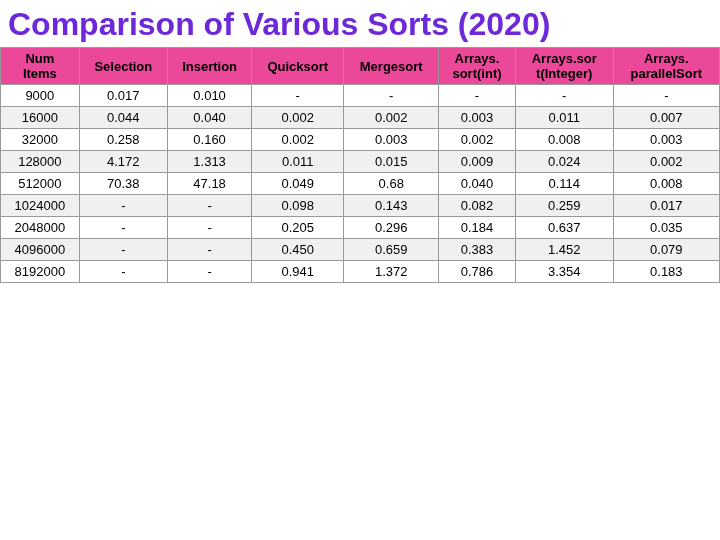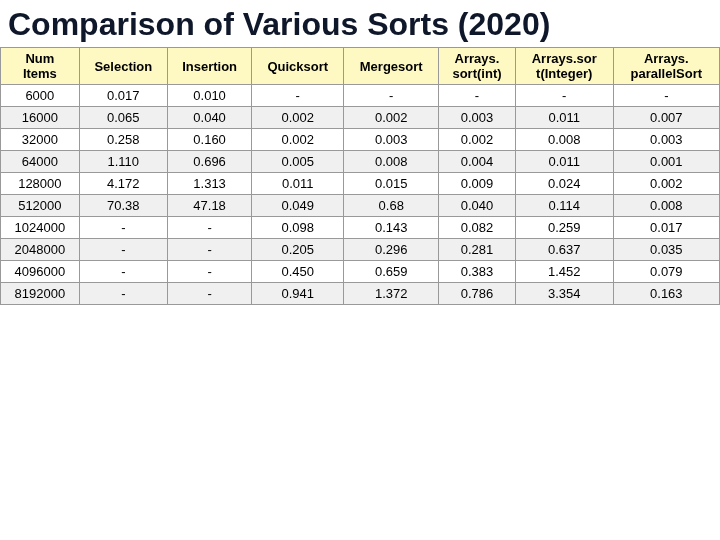--- a/index.html
+++ b/index.html
@@ -7,35 +7,35 @@
       background: #fff;
       font-family: Arial, sans-serif;
       width: 720px;
       min-height: 540px;
       overflow: hidden;
     }
     h1 {
       font-size: 32px;
       font-weight: bold;
       padding: 6px 8px 4px 8px;
-      color: #0f172a;
+      color: #6d28d9;
     }
     table {
       width: 100%;
       border-collapse: collapse;
       font-size: 13px;
     }
     th, td {
       border: 1px solid #999;
       text-align: center;
       padding: 3px 4px;
       white-space: nowrap;
     }
     th {
-      background: #fef9c3;
+      background: #ec4899;
       font-weight: bold;
       font-size: 13px;
     }
     tr:nth-child(even) td {
       background: #f0f0f0;
     }
     tr:nth-child(odd) td {
       background: #ffffff;
     }
   </style>
@@ -52,58 +52,48 @@
       <th>Insertion</th>
       <th>Quicksort</th>
       <th>Mergesort</th>
       <th>Arrays.<br>sort(int)</th>
       <th>Arrays.sor<br>t(Integer)</th>
       <th>Arrays.<br>parallelSort</th>
     </tr>
   </thead>
   <tbody id="table-body">
       <tr>
-        <td>6000</td>
+        <td>9000</td>
         <td>0.017</td>
         <td>0.010</td>
         <td>-</td>
         <td>-</td>
         <td>-</td>
         <td>-</td>
         <td>-</td>
       </tr>
       <tr>
         <td>16000</td>
-        <td>0.065</td>
+        <td>0.044</td>
         <td>0.040</td>
         <td>0.002</td>
         <td>0.002</td>
         <td>0.003</td>
         <td>0.011</td>
         <td>0.007</td>
       </tr>
       <tr>
         <td>32000</td>
         <td>0.258</td>
         <td>0.160</td>
         <td>0.002</td>
         <td>0.003</td>
         <td>0.002</td>
         <td>0.008</td>
         <td>0.003</td>
-      </tr>
-      <tr>
-        <td>64000</td>
-        <td>1.110</td>
-        <td>0.696</td>
-        <td>0.005</td>
-        <td>0.008</td>
-        <td>0.004</td>
-        <td>0.011</td>
-        <td>0.001</td>
       </tr>
       <tr>
         <td>128000</td>
         <td>4.172</td>
         <td>1.313</td>
         <td>0.011</td>
         <td>0.015</td>
         <td>0.009</td>
         <td>0.024</td>
         <td>0.002</td>
@@ -127,21 +117,21 @@
         <td>0.082</td>
         <td>0.259</td>
         <td>0.017</td>
       </tr>
       <tr>
         <td>2048000</td>
         <td>-</td>
         <td>-</td>
         <td>0.205</td>
         <td>0.296</td>
-        <td>0.281</td>
+        <td>0.184</td>
         <td>0.637</td>
         <td>0.035</td>
       </tr>
       <tr>
         <td>4096000</td>
         <td>-</td>
         <td>-</td>
         <td>0.450</td>
         <td>0.659</td>
         <td>0.383</td>
@@ -149,16 +139,16 @@
         <td>0.079</td>
       </tr>
       <tr>
         <td>8192000</td>
         <td>-</td>
         <td>-</td>
         <td>0.941</td>
         <td>1.372</td>
         <td>0.786</td>
         <td>3.354</td>
-        <td>0.163</td>
+        <td>0.183</td>
       </tr>
     </tbody>
 </table>
 
 </body></html>

